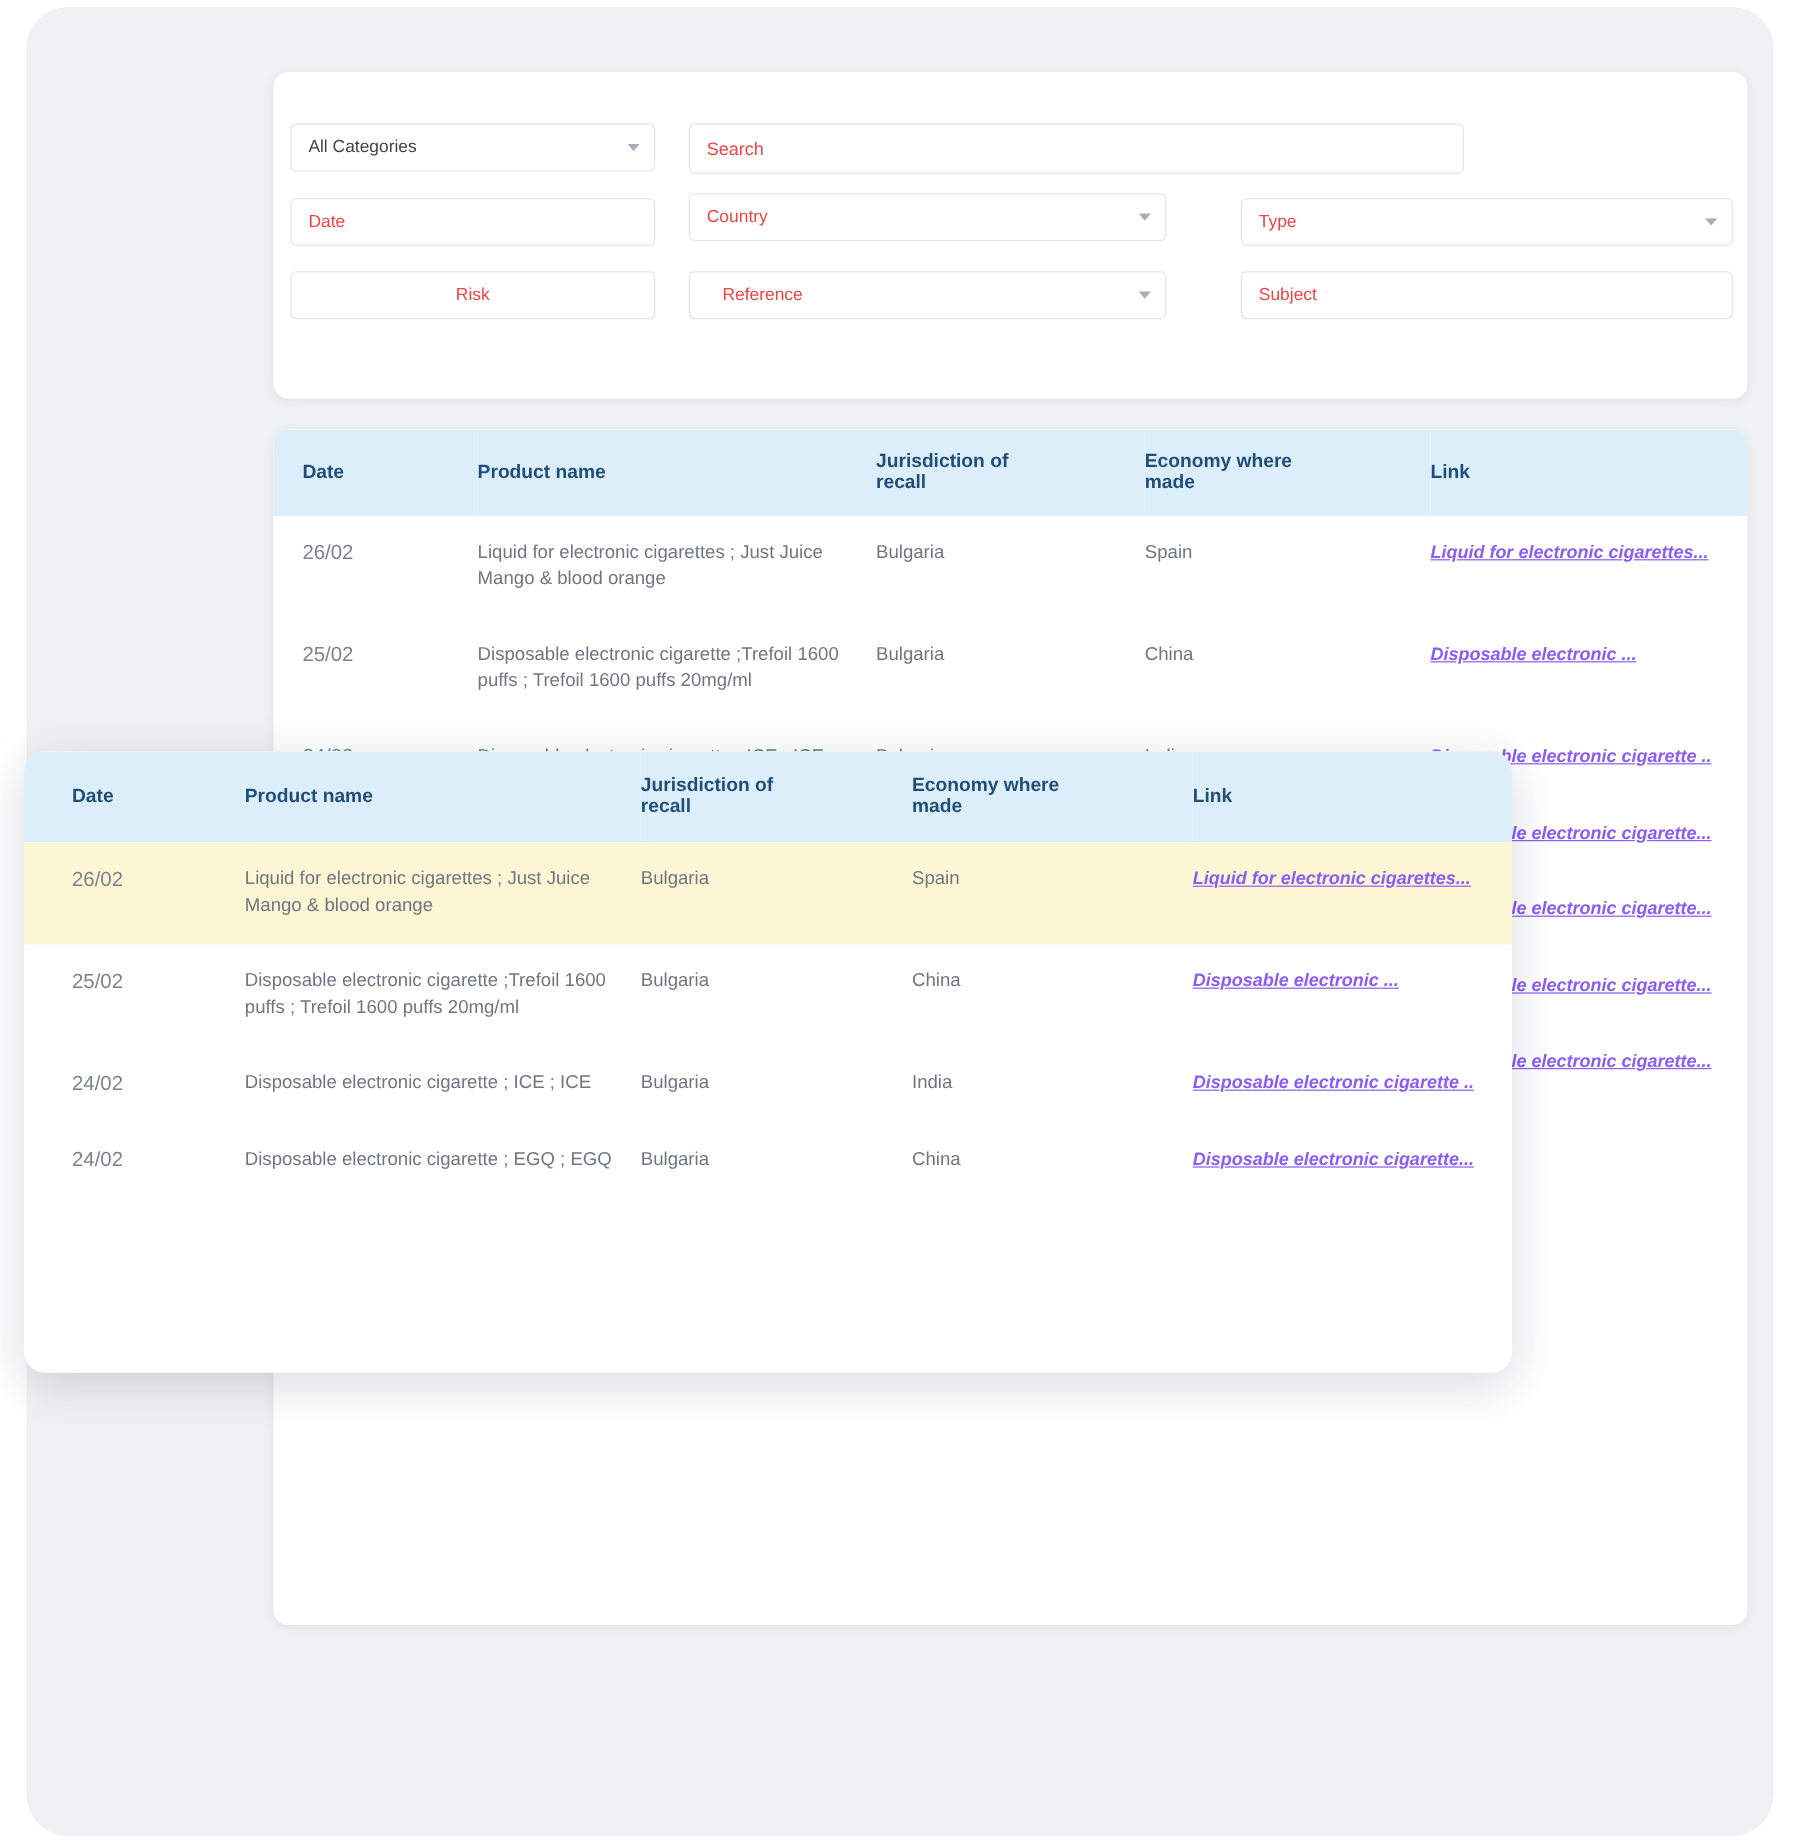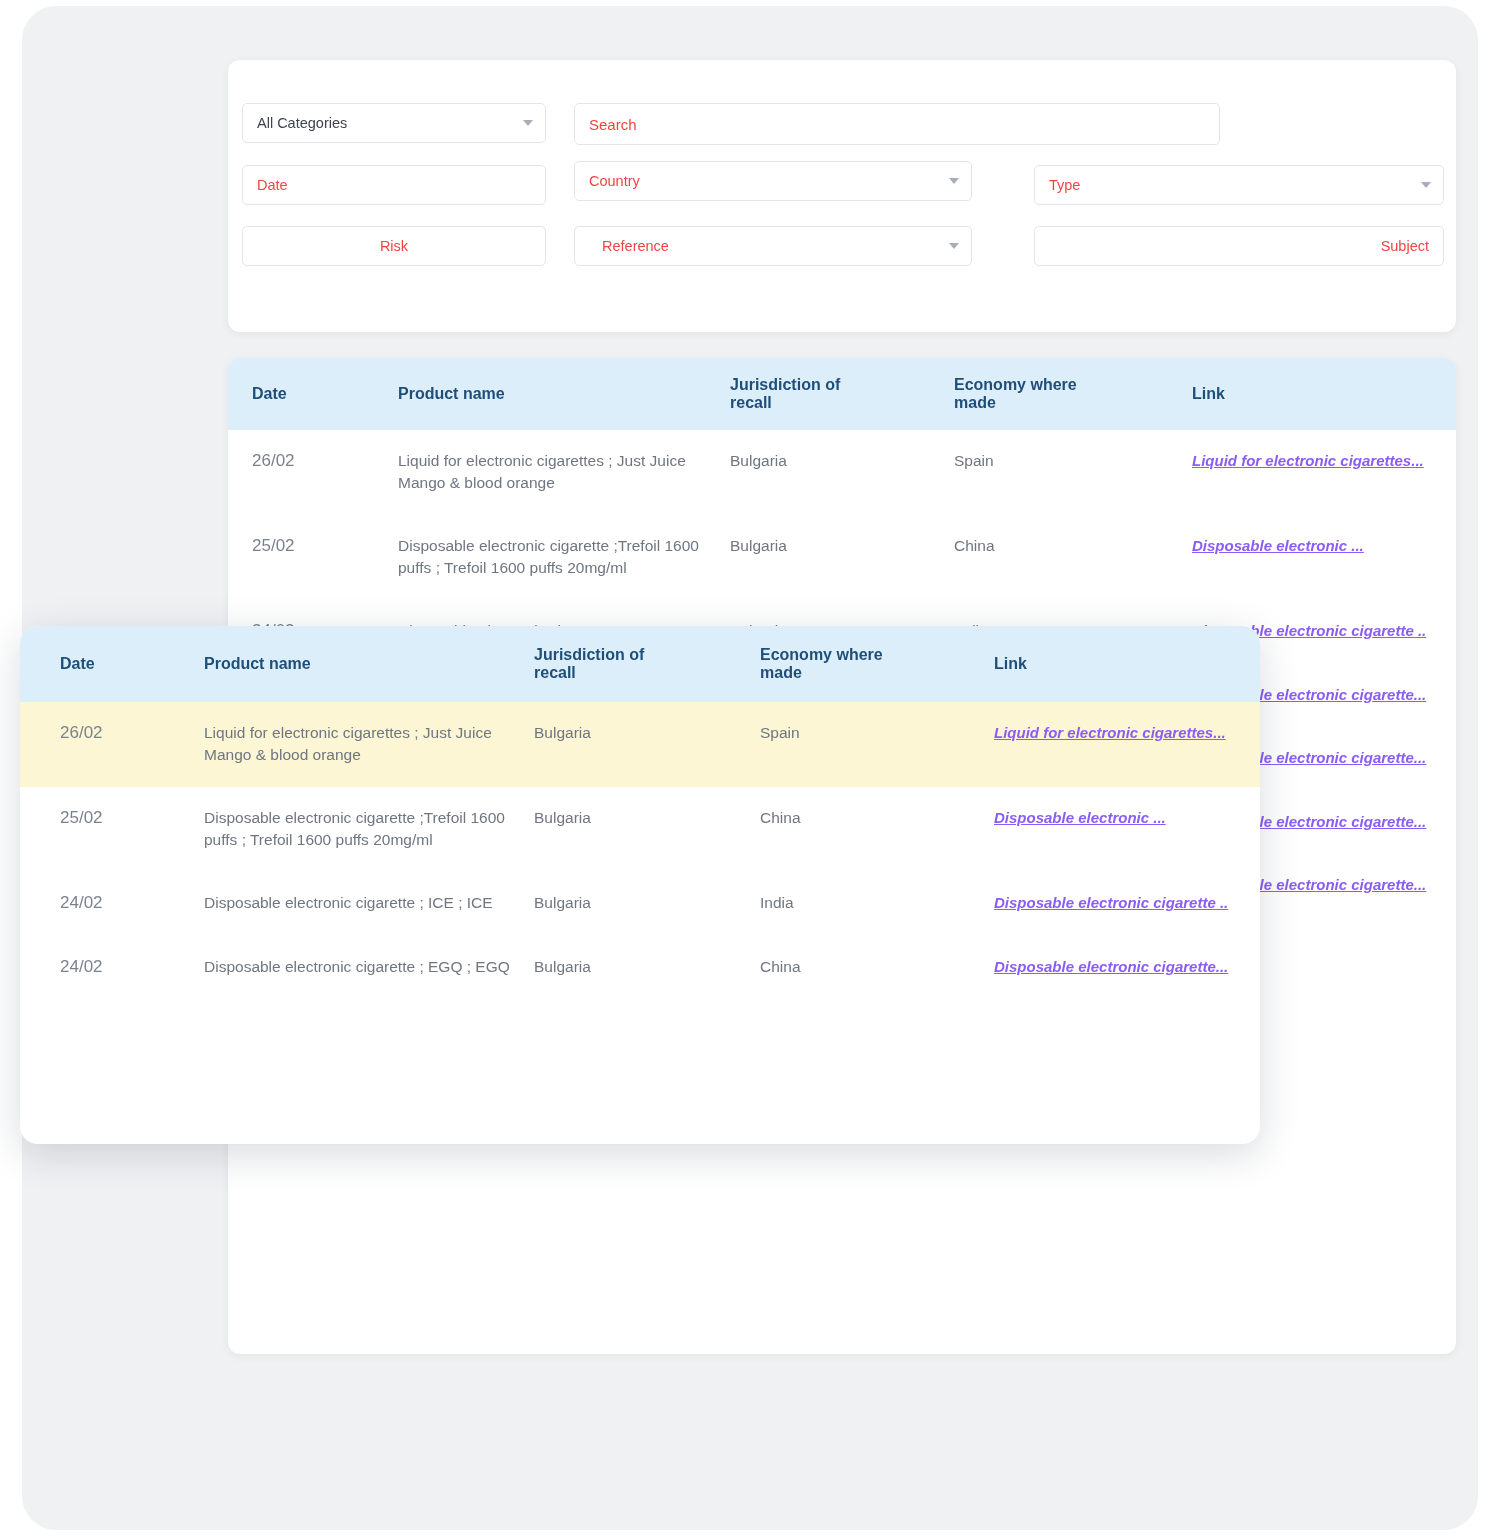--- a/index.html
+++ b/index.html
@@ -70,21 +70,21 @@
     width: 646px;
     height: 42px;
     font-size: 15px;
   }
   .cat-field { left: 14px; top: 43px; width: 304px; }
   .date-field { left: 14px; top: 105px; width: 304px; }
   .country-field { left: 346px; top: 89px; width: 398px; margin-top: 12px; }
   .type-field { left: 806px; top: 105px; width: 410px; }
   .risk-field { left: 14px; top: 166px; width: 304px; justify-content: center; }
   .reference-field { left: 346px; top: 166px; width: 398px; padding-left: 27px; }
-  .subject-field { left: 806px; top: 166px; width: 410px; justify-content: flex-end; }
+  .subject-field { left: 806px; top: 166px; width: 410px; }
 
   
   .results-card {
     position: absolute;
     left: 228px;
     top: 358px;
     width: 1228px;
     height: 996px;
     background: #ffffff;
     border-radius: 12px;

